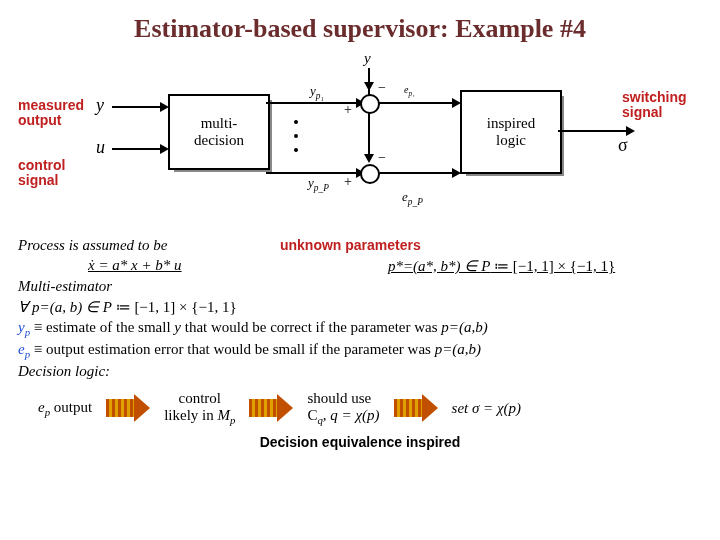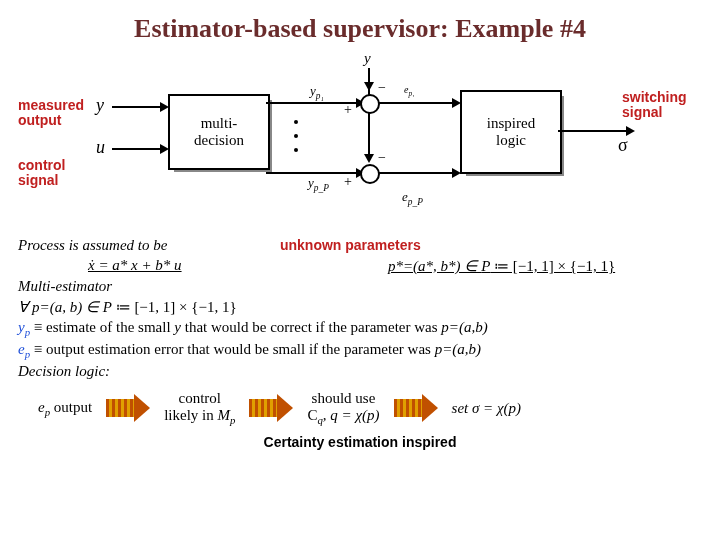--- a/index.html
+++ b/index.html
@@ -150,24 +150,24 @@
       <div class="head"></div>
     </div>
   <div style="text-align:center;">
     <div>control</div>
     <div><span>likely in </span><span class="ital" style="font-family:'Brush Script MT',cursive;">M</span><sub class="ital">p</sub></div>
   </div>
   <div class="striped-arrow">
       <div class="body"></div>
       <div class="head"></div>
     </div>
-  <div style="text-align:center;">
+  <div style="text-align:left;">
     <div>should use</div>
     <div><span>C</span><sub class="ital">q</sub><span class="ital">, q = χ(p)</span></div>
   </div>
   <div class="striped-arrow">
       <div class="body"></div>
       <div class="head"></div>
     </div>
   <div class="ital">set σ = χ(p)</div>
 </div>
 
-<div class="cert">Certainty estimation inspired</div>
+<div class="cert">Decision equivalence inspired</div>
 
 </body></html>

